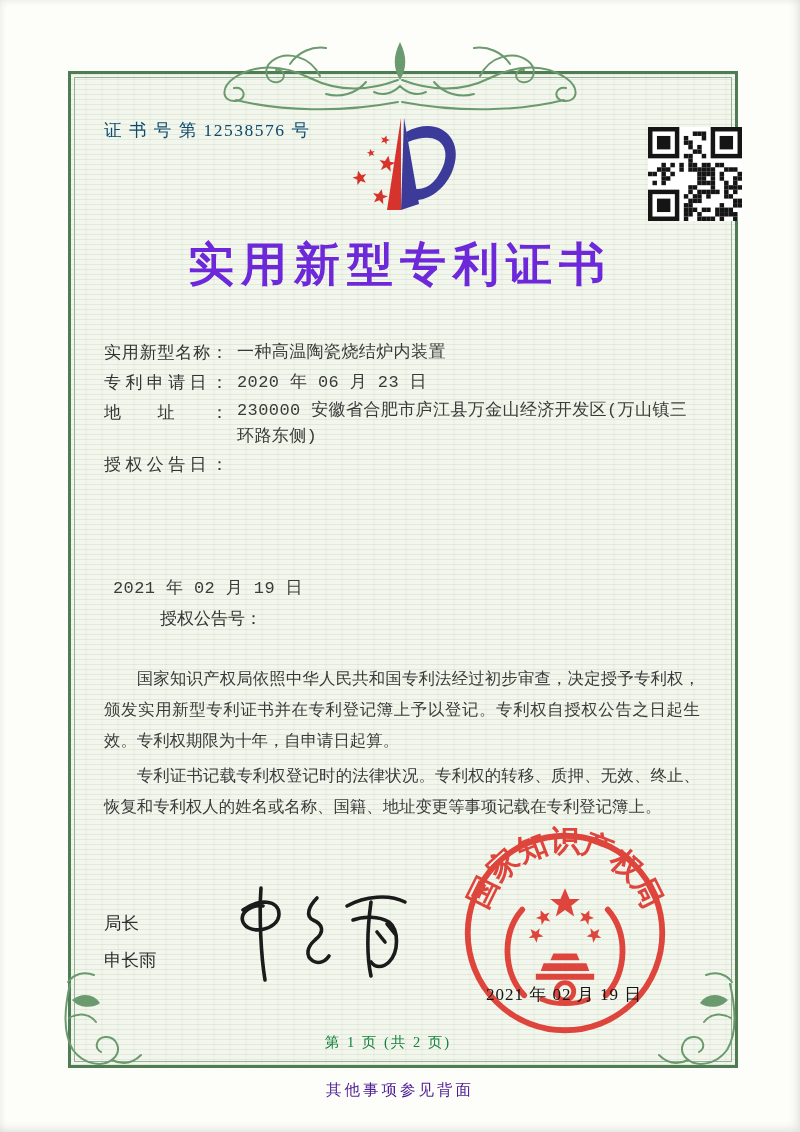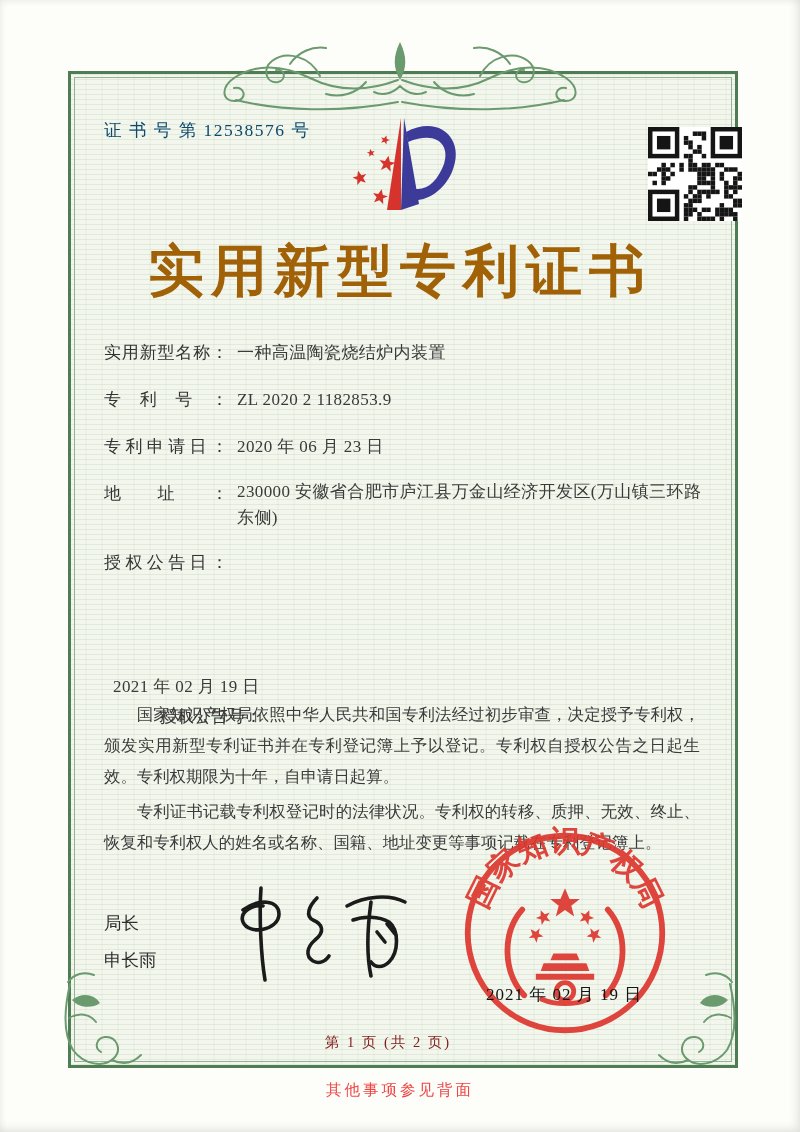--- a/index.html
+++ b/index.html
@@ -25,46 +25,46 @@
   .ornament{position:absolute;z-index:6;}
   .ornament.flip{transform:scaleX(-1);}
 
   .cert-no{position:absolute;left:104px;top:118px;font-size:17.5px;letter-spacing:1.5px;color:#0c4a6e;z-index:7;}
 
   .logo{position:absolute;left:338px;top:106px;z-index:7;}
   .qr{position:absolute;left:648px;top:127px;z-index:7;}
 
   .title{
     position:absolute;left:0;right:0;top:234px;text-align:center;
-    font-size:56px;font-weight:600;letter-spacing:7px;color:#a16207;z-index:7;
+    font-size:46px;font-weight:600;letter-spacing:7px;color:#6d28d9;z-index:7;
   }
 
   .fields{position:absolute;left:104px;top:338px;width:600px;font-size:17px;color:#383838;z-index:7;}
-  .frow{display:flex;align-items:flex-start;margin-bottom:17px;line-height:30px;}
+  .frow{display:flex;align-items:flex-start;line-height:30px;}
   .flabel{
     display:inline-block;width:124px;flex:0 0 124px;
     text-align:justify;text-align-last:justify;text-justify:inter-character;
     color:#333;
   }
-  .fvalue{margin-left:9px;letter-spacing:.4px;color:#3a3a3a;}
+  .fvalue{margin-left:9px;letter-spacing:.4px;color:#3a3a3a;font-family:Liberation Mono, monospace;}
   .frow.address .fvalue{width:470px;line-height:26px;}
   .frow.grant{margin-bottom:0;flex-direction:column;}
   .flabel2{margin-left:56px;color:#333;}
 
-  .paras{position:absolute;left:104px;width:596px;top:663px;font-size:16.4px;line-height:31px;color:#3b3b3b;text-align:justify;z-index:7;margin-top:36px;}
+  .paras{position:absolute;left:104px;width:596px;top:663px;font-size:16.4px;line-height:31px;color:#3b3b3b;text-align:justify;z-index:7;}
   .paras p{margin:0 0 4px 0;text-indent:2em;}
 
   .signatory{position:absolute;left:104px;top:905px;font-size:17.5px;line-height:37px;color:#2f2f2f;z-index:7;}
   .signature-svg{position:absolute;left:213px;top:876px;z-index:8;}
 
   .seal-svg{position:absolute;left:458px;top:826px;z-index:8;opacity:.92;}
   .seal-date{position:absolute;left:486px;top:983px;font-size:17px;letter-spacing:1px;color:#141414;z-index:9;}
 
-  .footer-page{position:absolute;left:68px;width:640px;top:1033px;text-align:center;font-size:14.5px;letter-spacing:2px;color:#7f1d1d;z-index:7;}
-  .back-note{position:absolute;left:0;right:0;top:1080px;text-align:center;font-size:15.5px;letter-spacing:3px;color:#ef4444;z-index:7;}
+  .footer-page{position:absolute;left:68px;width:640px;top:1033px;text-align:center;font-size:14.5px;letter-spacing:2px;color:#15803d;z-index:7;}
+  .back-note{position:absolute;left:0;right:0;top:1080px;text-align:center;font-size:15.5px;letter-spacing:3px;color:#4c1d95;z-index:7;}
 </style>
 </head>
 <body>
 
 <div class="scan-vignette"></div>
 
 <div class="frame">
   <div class="frame-inner"></div>
 </div>
 
@@ -254,24 +254,20 @@
   </svg>
 
 <div class="title">实用新型专利证书</div>
 
 <div class="fields">
   <div class="frow">
     <span class="flabel">实用新型名称：</span>
     <span class="fvalue">一种高温陶瓷烧结炉内装置</span>
   </div>
   <div class="frow">
-    <span class="flabel">专利号：</span>
-    <span class="fvalue">ZL 2020 2 1182853.9</span>
-  </div>
-  <div class="frow">
     <span class="flabel">专利申请日：</span>
     <span class="fvalue">2020 年 06 月 23 日</span>
   </div>
   <div class="frow address">
     <span class="flabel">地址：</span>
     <span class="fvalue">230000 安徽省合肥市庐江县万金山经济开发区(万山镇三环路东侧)</span>
   </div>
   <div class="frow grant">
     <span class="flabel">授权公告日：</span>
     <span class="fvalue">2021 年 02 月 19 日</span>

